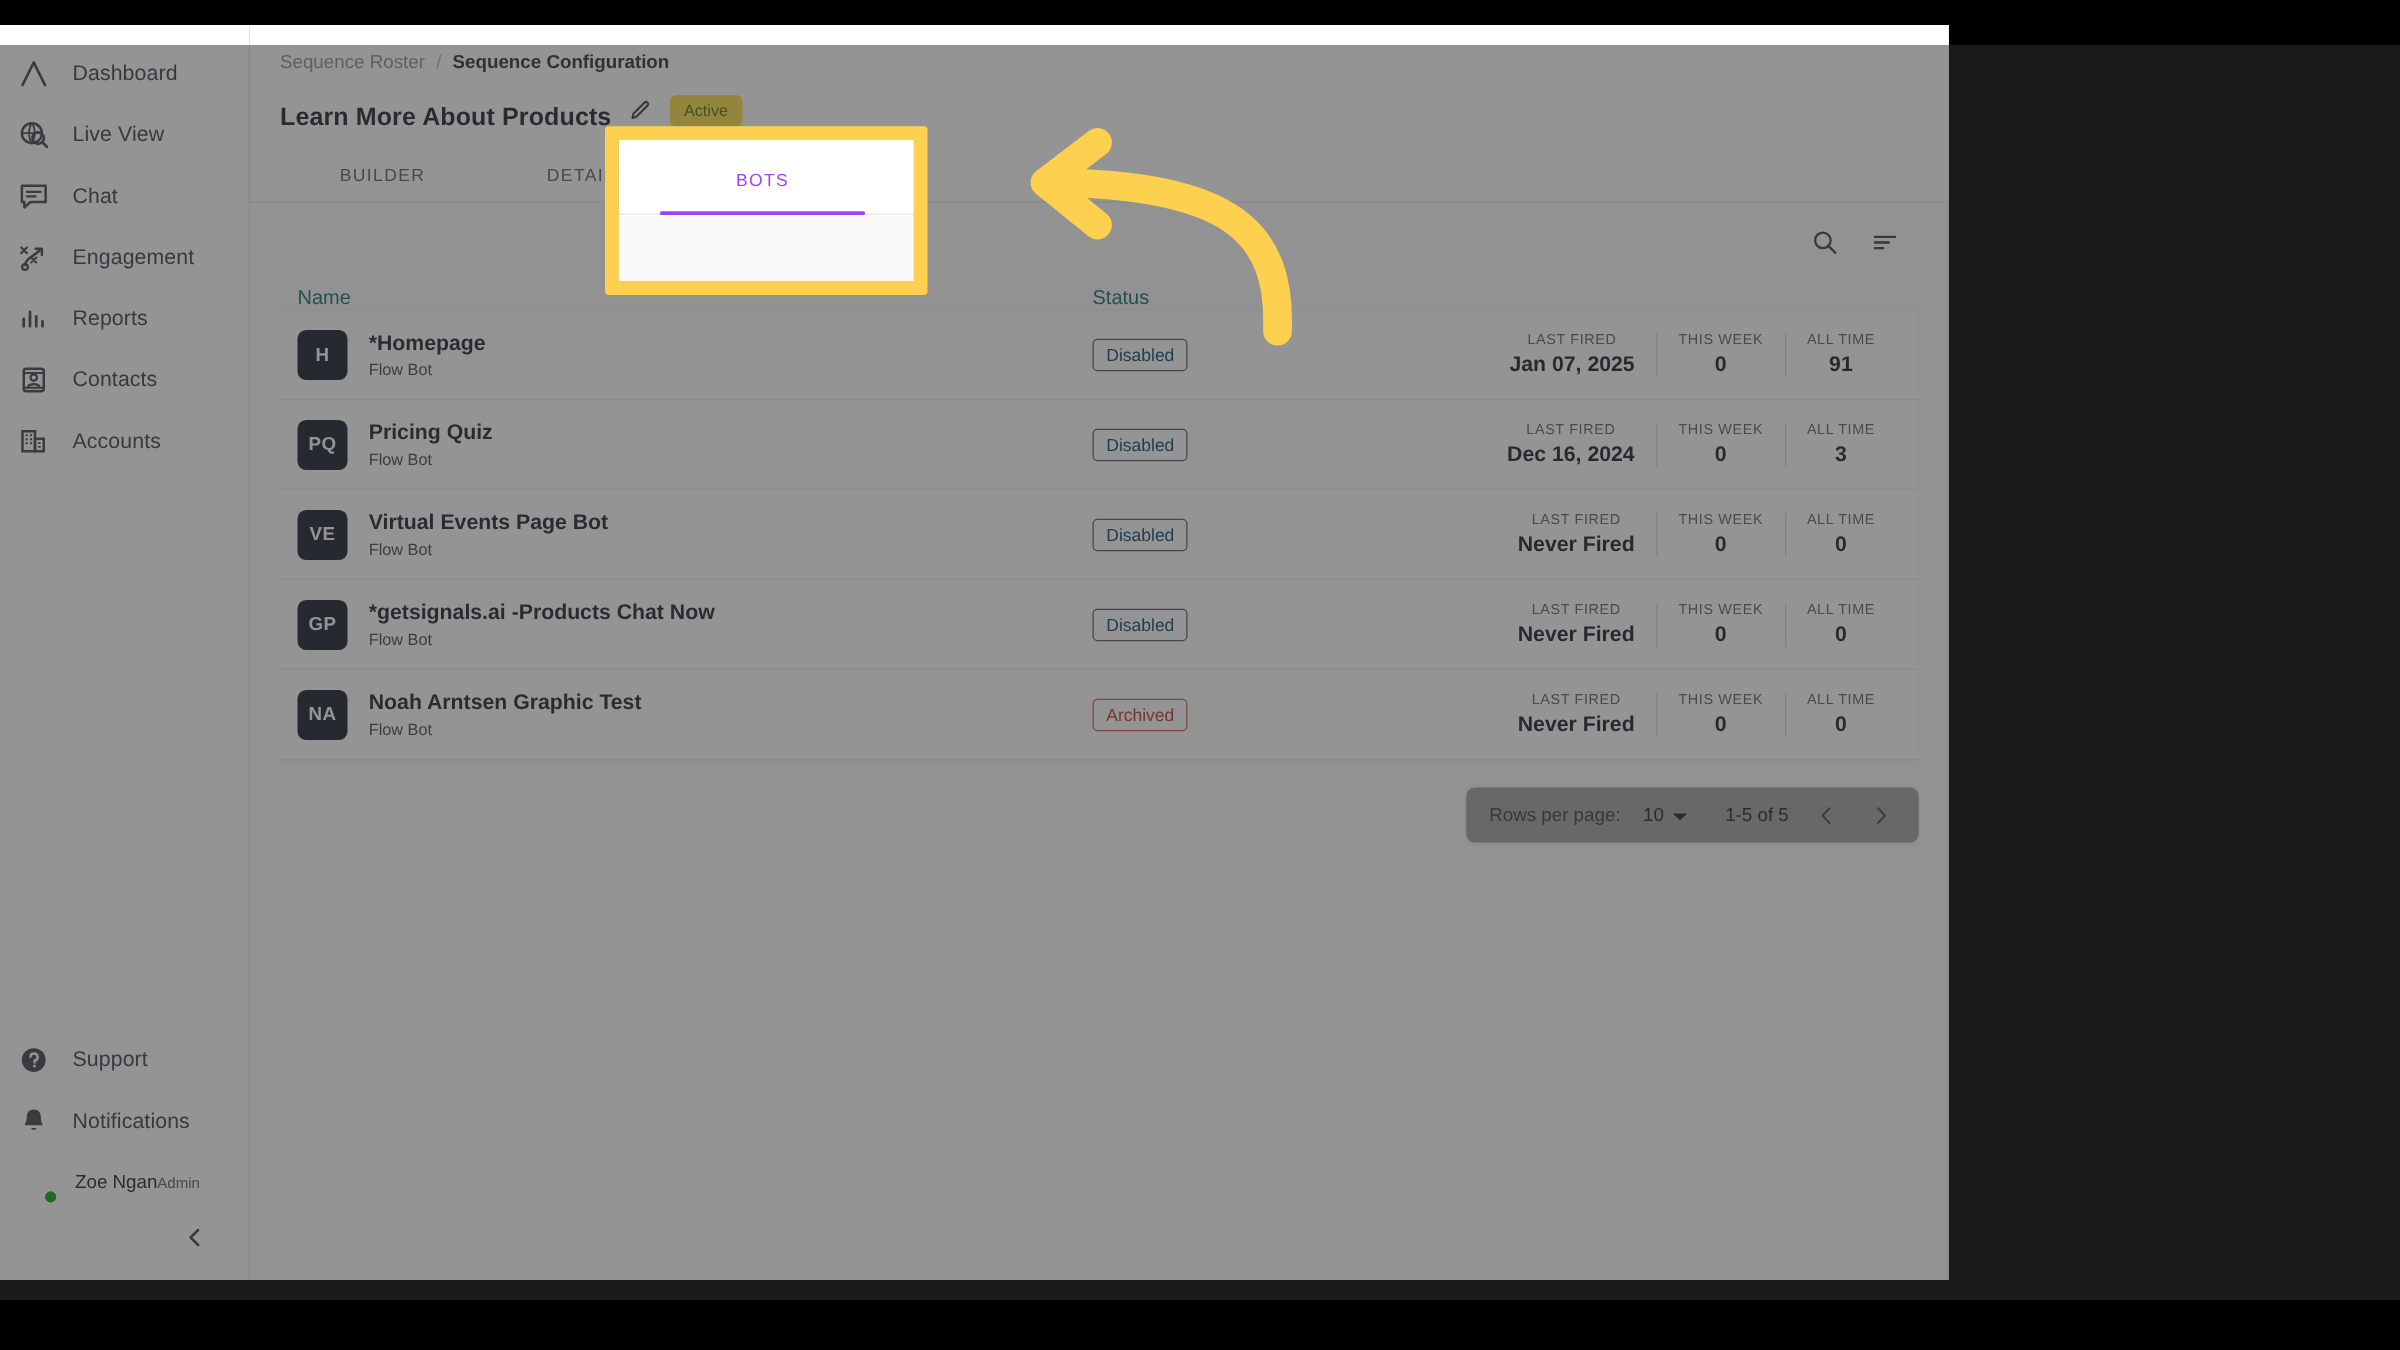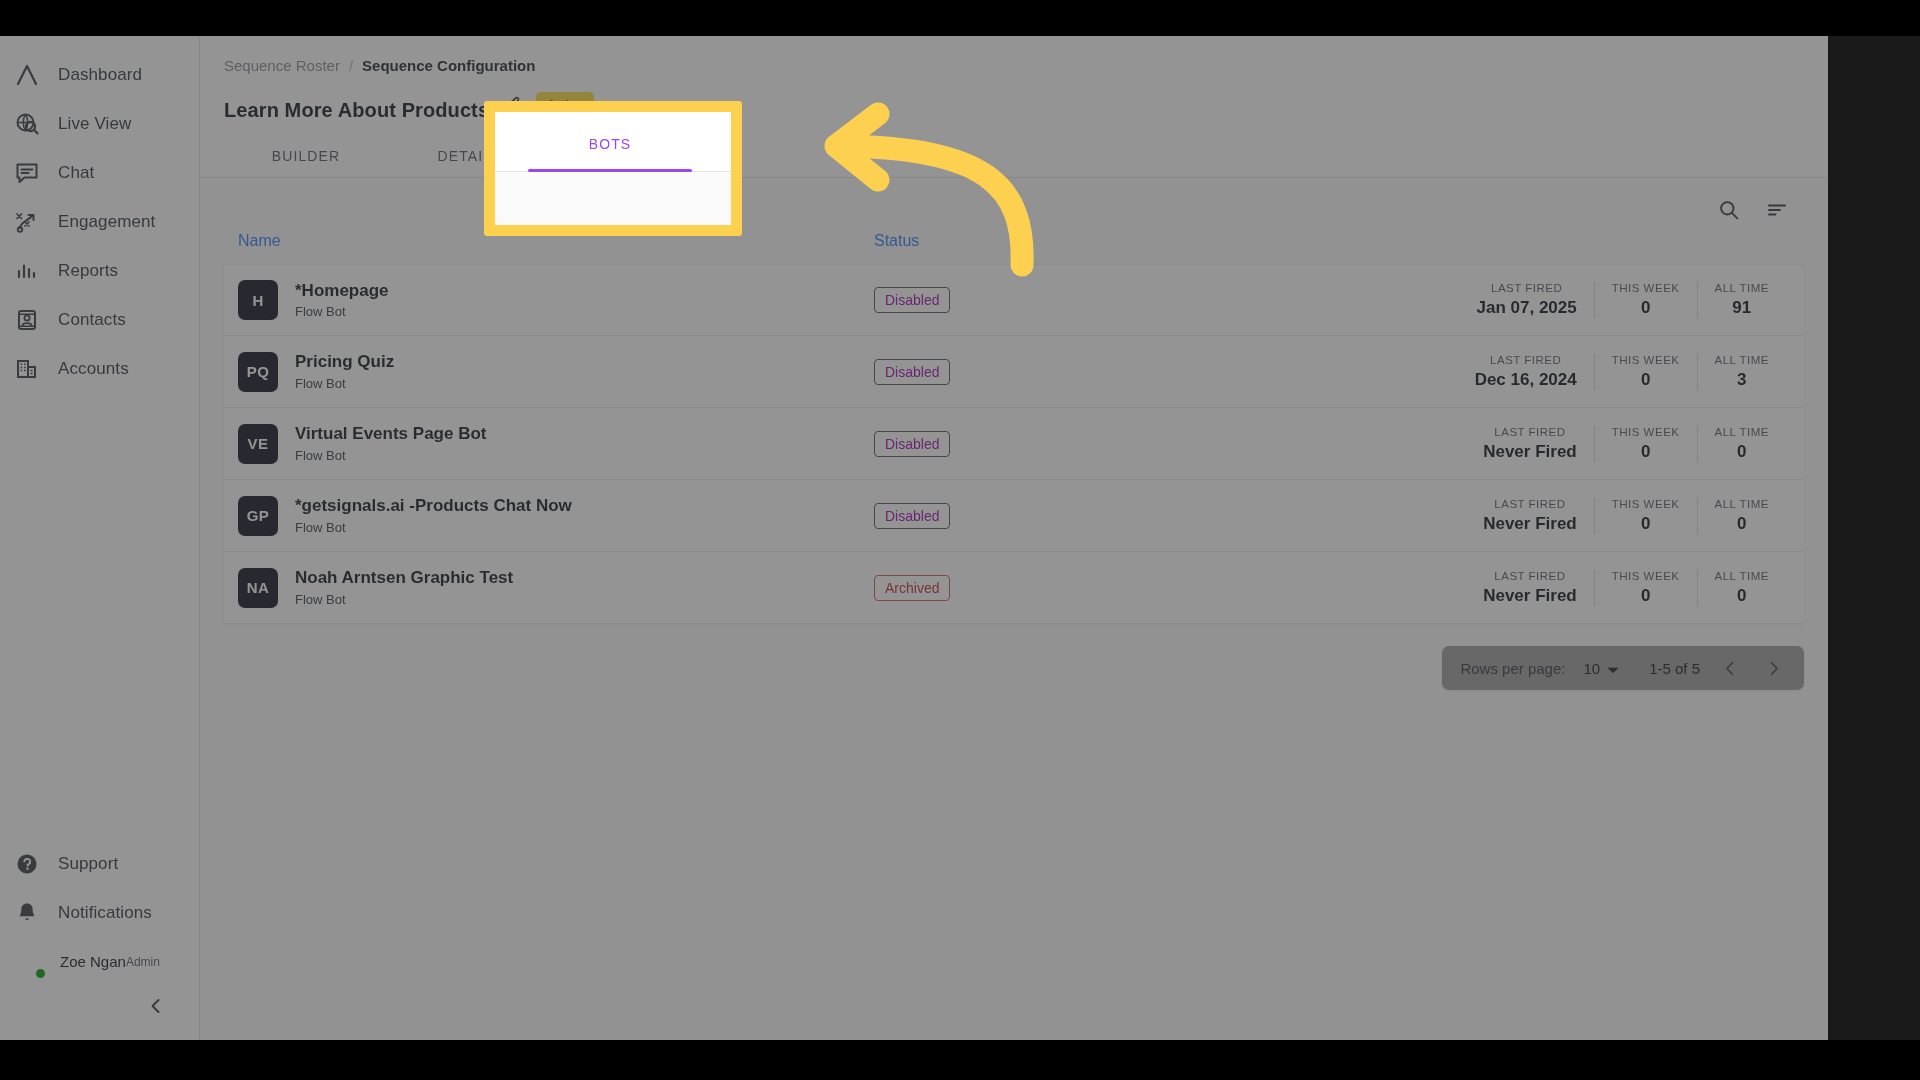--- a/index.html
+++ b/index.html
@@ -10,22 +10,22 @@
     overflow: hidden;
   }
   #root {
     position: relative;
     width: 1920px; height: 1080px;
     background: #000;
   }
   
   #app {
     position: absolute;
-    left: 0; top: 36px;
-    width: 1828px; height: 1004px;
+    left: 0; top: 20px;
+    width: 1559px; height: 1004px;
     background: #ffffff;
     display: flex;
     overflow: hidden;
   }
   
   #veil {
     position: absolute;
     left: 0; top: 36px; width: 1920px; height: 1004px;
     background: rgba(50,50,50,0.52);
     pointer-events: none;
@@ -162,22 +162,22 @@
     gap: 26px;
     padding: 16px 40px 6px 0;
     height: 54px;
   }
   .tool-ico { cursor: pointer; color: #3a3f48; display: flex; }
 
   
   .col-head {
     display: flex;
     padding: 0 24px 0 24px;
-    height: 32px; align-items: flex-start;
-    font-size: 16px; color: #3b82f6;
+    height: 32px; align-items: flex-end;
+    font-size: 16px; color: #0f766e;
   }
   .ch-name { flex: 0 0 650px; padding-left: 14px; }
   .ch-status { flex: 0 0 260px; }
 
   
   #rows { padding: 0 24px; }
   .row {
     display: flex; align-items: center;
     height: 72px;
     background: #ffffff;
@@ -204,21 +204,21 @@
   .bot-type { font-size: 13px; color: #424852; margin-top: 3px; }
 
   .cell-status { flex: 0 0 260px; }
   .chip {
     display: inline-block;
     font-size: 14px;
     padding: 4px 10px;
     border-radius: 4px;
     border: 1px solid;
   }
-  .chip.disabled { color: #a21caf; border-color: #575c64; }
+  .chip.disabled { color: #0c4a6e; border-color: #575c64; }
   .chip.archived { color: #c0392b; border-color: #d46055; }
 
   .cell-stats {
     margin-left: auto;
     display: flex; align-items: stretch;
     padding-right: 18px;
   }
   .stat {
     padding: 0 17px;
     display: flex; flex-direction: column; align-items: center; justify-content: center;

